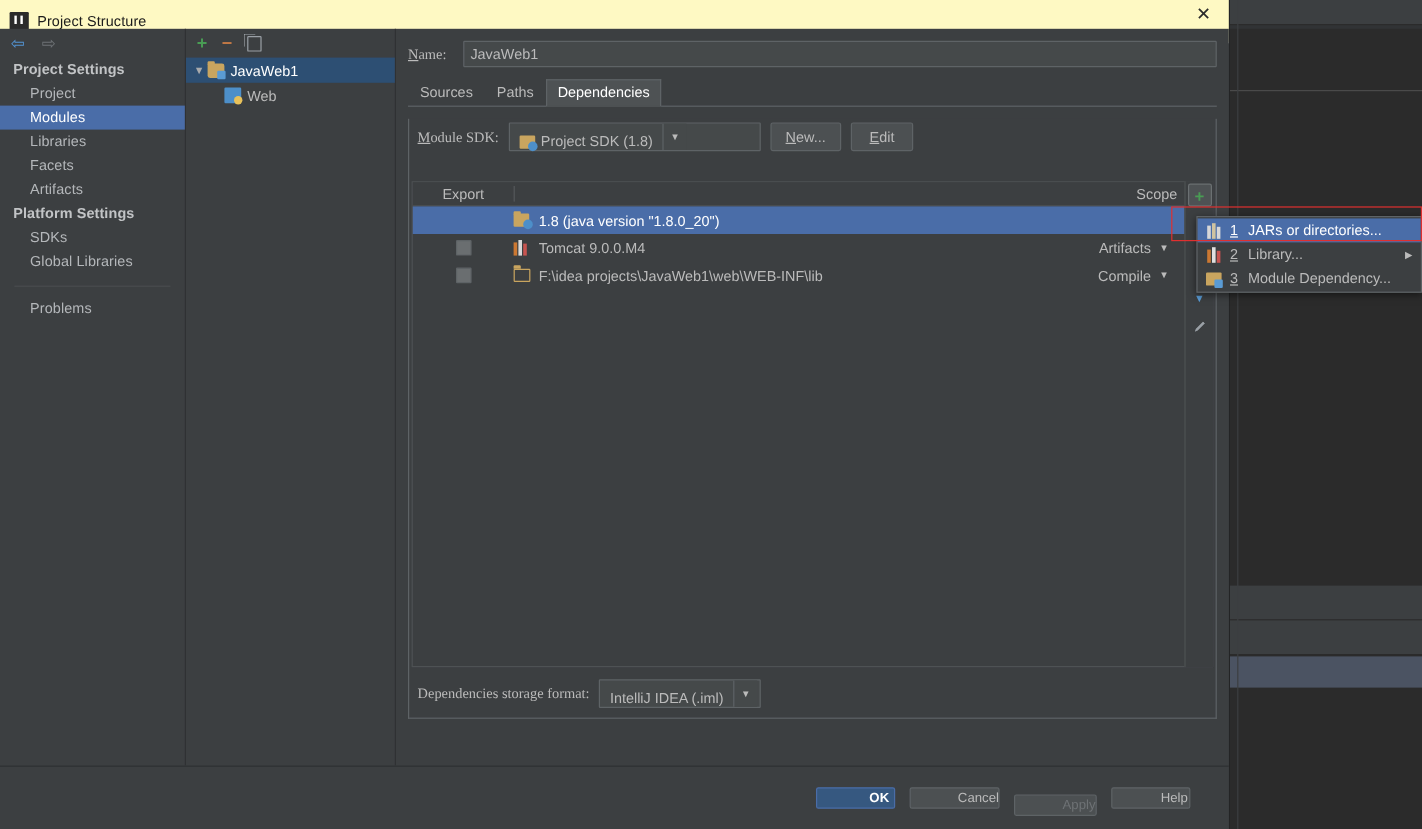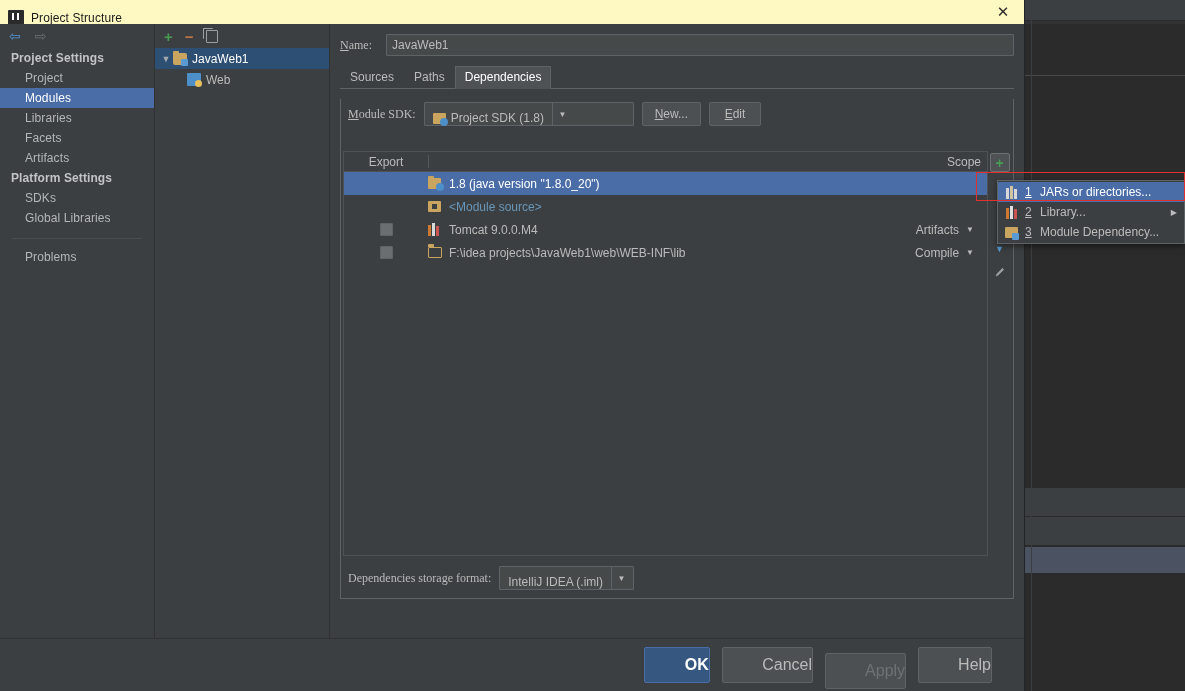--- a/index.html
+++ b/index.html
@@ -215,23 +215,23 @@
   .storage-row { position: absolute; left: 7px; bottom: 8px; display: flex; align-items: center; gap: 8px; }
 
   
   .dlg-footer {
     position: absolute; left: 0; right: 0; bottom: 0; height: 53px;
     background: #3c3f41; border-top: 1px solid #2f3133;
     display: flex; align-items: center; justify-content: flex-end;
     padding-right: 32px; gap: 12px;
   }
   .fbtn {
-    min-width: 66px; height: 36px; border-radius: 2px;
+    min-width: 66px; height: 18px; border-radius: 2px;
     border: 1px solid #5e6366; background: #4c5052; color: #bbbbbb;
-    font-size: 16px; display:flex; align-items:center; justify-content:center; cursor:pointer;padding-left:39px;
+    font-size: 11px; display:flex; align-items:center; justify-content:center; cursor:pointer;padding-left:39px;
   }
   .fbtn.primary { background: #365880; border-color: #4a6da8; color: #ffffff; font-weight: bold; }
   .fbtn.disabled { color: #6e7275; cursor: default; margin-top: 11px; }
 
   
   .popup {
     position: absolute; left: 997px; top: 180px; width: 188px;
     background: #3c3f41; border: 1px solid #5e6366;
     box-shadow: 0 2px 6px rgba(0,0,0,.5); z-index: 40;
     padding: 1px 0;
@@ -374,28 +374,20 @@
 
             <div class="trow sel">
               <span class="cb-cell"></span>
               <span class="row-ic ic-jdk">
                   <span class="fb"></span>
                   <span class="bd"></span>
                 </span>
               <span class="rowtext">1.8 (java version "1.8.0_20")</span>
             </div>
 
-            <div class="trow">
-              <span class="cb-cell"></span>
-              <span class="row-ic ic-src">
-                  <span class="fb"></span>
-                  <span class="in"></span>
-                </span>
-              <span class="rowtext link">&lt;Module source&gt;</span>
-            </div>
 
             <div class="trow">
               <span class="cb-cell">
                 <span class="cb"></span>
               </span>
               <span class="row-ic">
                 <span class="ic-lib">
                     <i></i>
                     <i></i>
                     <i></i>

